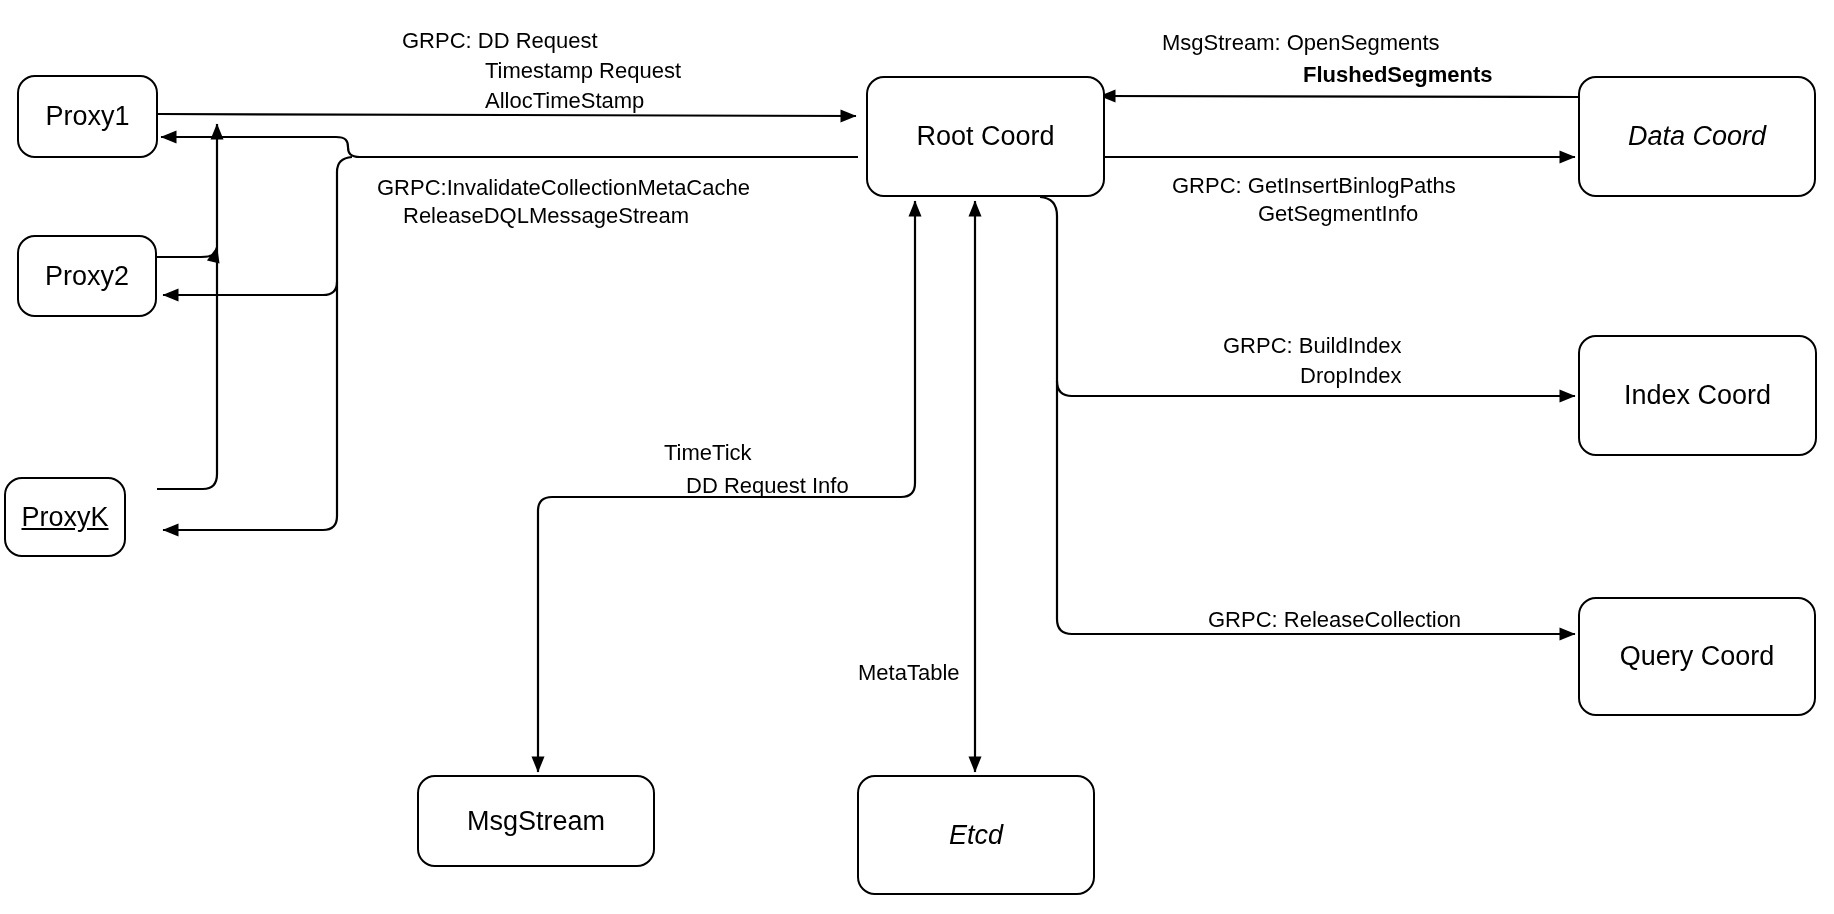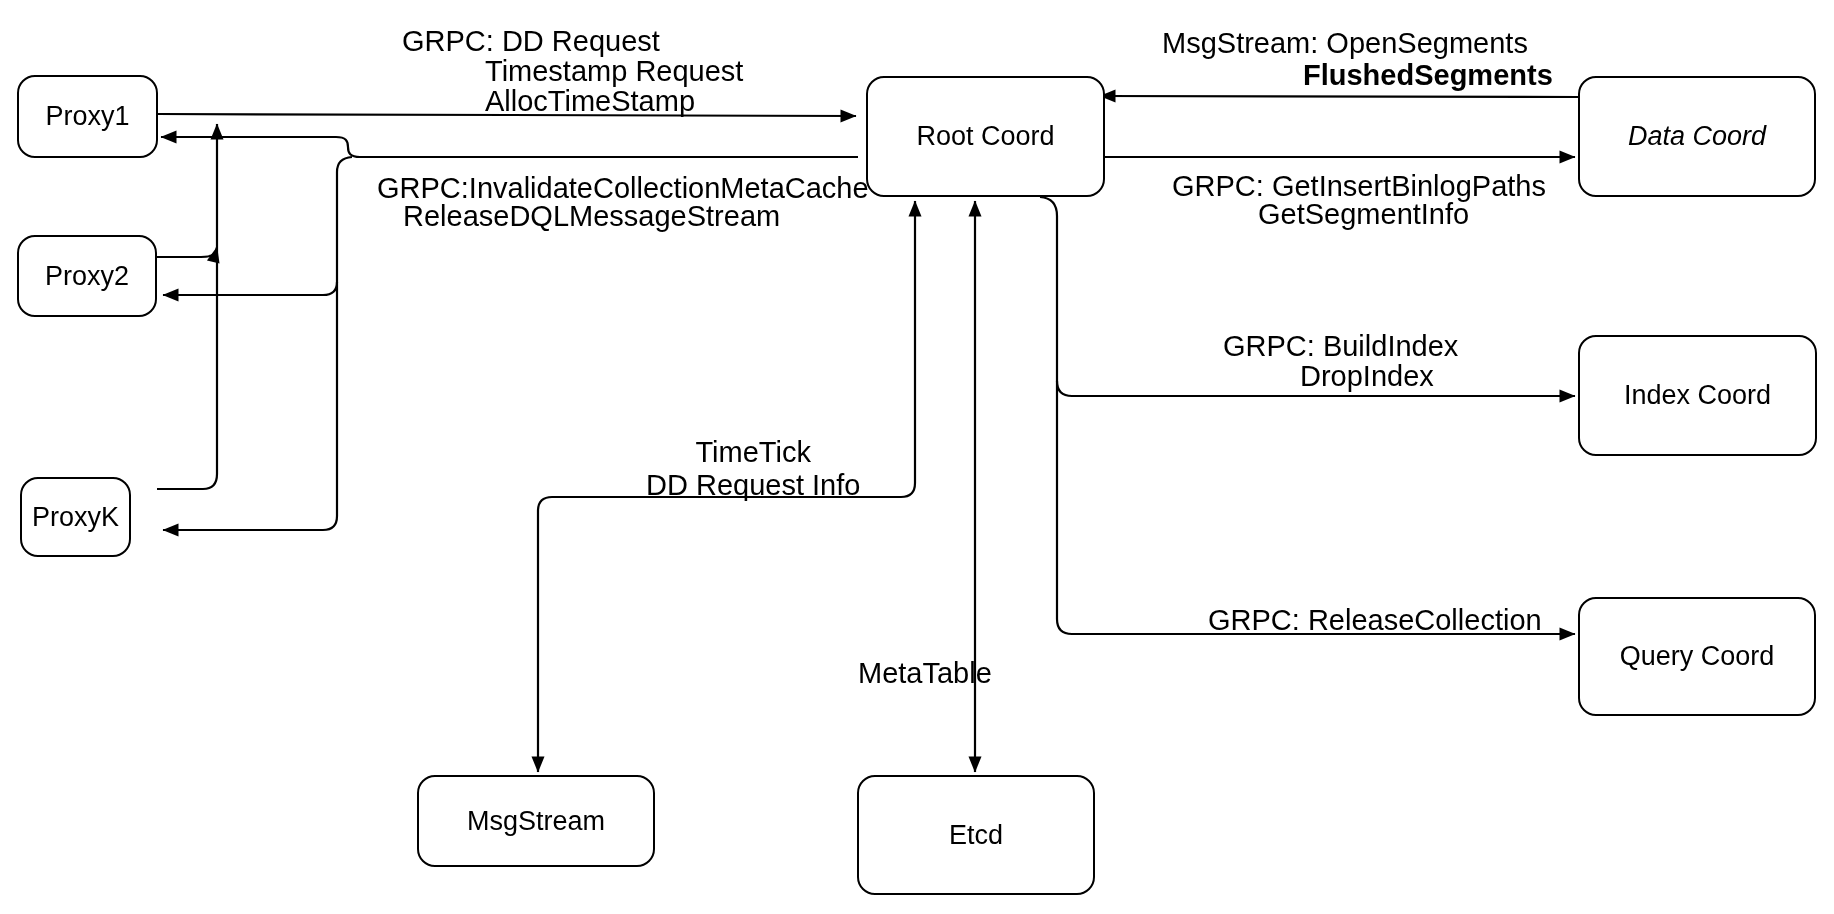--- a/index.html
+++ b/index.html
@@ -17,21 +17,21 @@
     box-sizing:border-box;
     border:2.5px solid #000;
     border-radius:18px;
     background:#fff;
     display:flex;align-items:center;justify-content:center;
     font-size:27px;
     white-space:nowrap;
   }
   .edge-label{
     position:absolute;
-    font-size:29px;
+    font-size:22px;
     white-space:nowrap;
   }
   .edge-label .ln{display:block;}
 </style>
 </head>
 <body>
 
 <div id="stage">
 
   <svg id="edges" width="1834" height="914" viewBox="0 0 1834 914">
@@ -68,39 +68,39 @@
     </g>
   </svg>
 
   <div id="nodes-layer">
       <div class="node" style="left: 17px; top: 75px; width: 141px; height: 83px;">
         <span>Proxy1</span>
       </div>
       <div class="node" style="left: 17px; top: 235px; width: 140px; height: 82px;">
         <span>Proxy2</span>
       </div>
-      <div class="node" style="left: 20px; top: 477px; width: 111px; height: 80px;">
+      <div class="node" style="left: 4px; top: 477px; width: 122px; height: 80px; text-decoration: underline;">
         <span>ProxyK</span>
       </div>
       <div class="node" style="left: 858px; top: 76px; width: 239px; height: 121px; margin-left: 8px;">
         <span>Root Coord</span>
       </div>
       <div class="node" style="left: 1578px; top: 76px; width: 238px; height: 121px; font-style: italic;">
         <span>Data Coord</span>
       </div>
       <div class="node" style="left: 1578px; top: 335px; width: 239px; height: 121px;">
         <span>Index Coord</span>
       </div>
       <div class="node" style="left: 1578px; top: 597px; width: 238px; height: 119px;">
         <span>Query Coord</span>
       </div>
       <div class="node" style="left: 417px; top: 775px; width: 238px; height: 92px;">
         <span>MsgStream</span>
       </div>
-      <div class="node" style="left: 857px; top: 775px; width: 238px; height: 120px;">
+      <div class="node" style="left: 857px; top: 775px; width: 238px; height: 120px; font-style: italic;">
         <span>Etcd</span>
       </div>
     </div>
   <div id="labels-layer">
       <div class="edge-label" style="left: 402px; top: 26px; line-height: 30px;">
         <span class="ln" style="padding-left: 0px;">GRPC: DD Request</span>
         <span class="ln" style="padding-left: 83px;">Timestamp Request</span>
         <span class="ln" style="padding-left: 83px;">AllocTimeStamp</span>
       </div>
       <div class="edge-label" style="left: 377px; top: 174px; line-height: 28px;">
@@ -115,21 +115,21 @@
         <span class="ln" style="padding-left: 0px;">GRPC: GetInsertBinlogPaths</span>
         <span class="ln" style="padding-left: 86px;">GetSegmentInfo</span>
       </div>
       <div class="edge-label" style="left: 1223px; top: 331px; line-height: 30px;">
         <span class="ln" style="padding-left: 0px;">GRPC: BuildIndex</span>
         <span class="ln" style="padding-left: 77px;">DropIndex</span>
       </div>
       <div class="edge-label" style="left: 1208px; top: 605px; line-height: 30px;">
         <span class="ln" style="padding-left: 0px;">GRPC: ReleaseCollection</span>
       </div>
-      <div class="edge-label" style="left: 646px; top: 436px; line-height: 33px; text-align: center;">
+      <div class="edge-label" style="left: 664px; top: 436px; line-height: 33px;">
         <span class="ln" style="padding-left: 0px;">TimeTick</span>
-        <span class="ln" style="padding-left: 0px;">DD Request Info</span>
+        <span class="ln" style="padding-left: 0px; margin-left: 22px;">DD Request Info</span>
       </div>
       <div class="edge-label" style="left: 858px; top: 658px; line-height: 30px;">
         <span class="ln" style="padding-left: 0px;">MetaTable</span>
       </div>
     </div>
 </div>
 
 </body></html>

